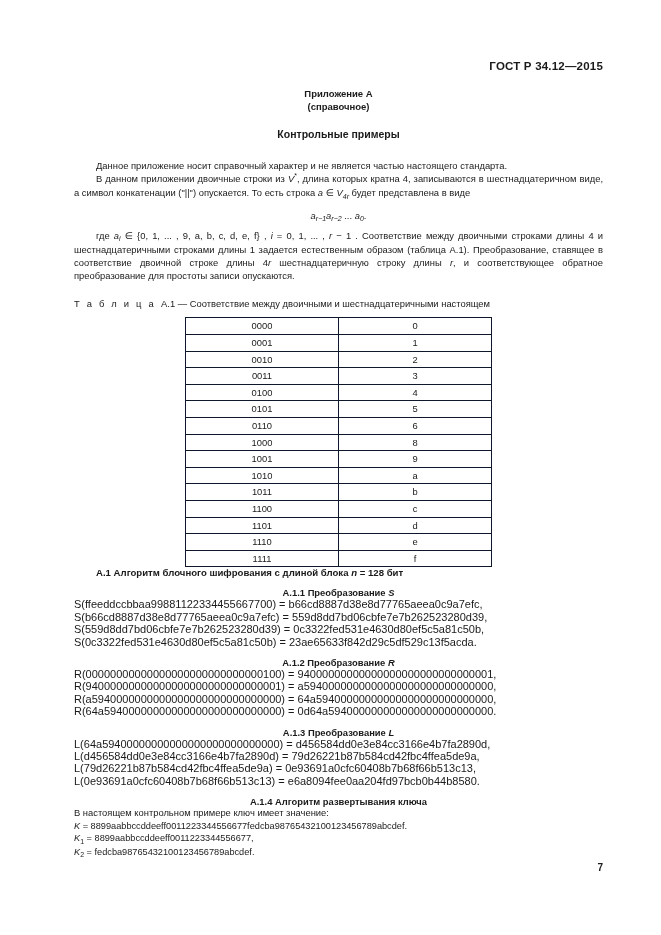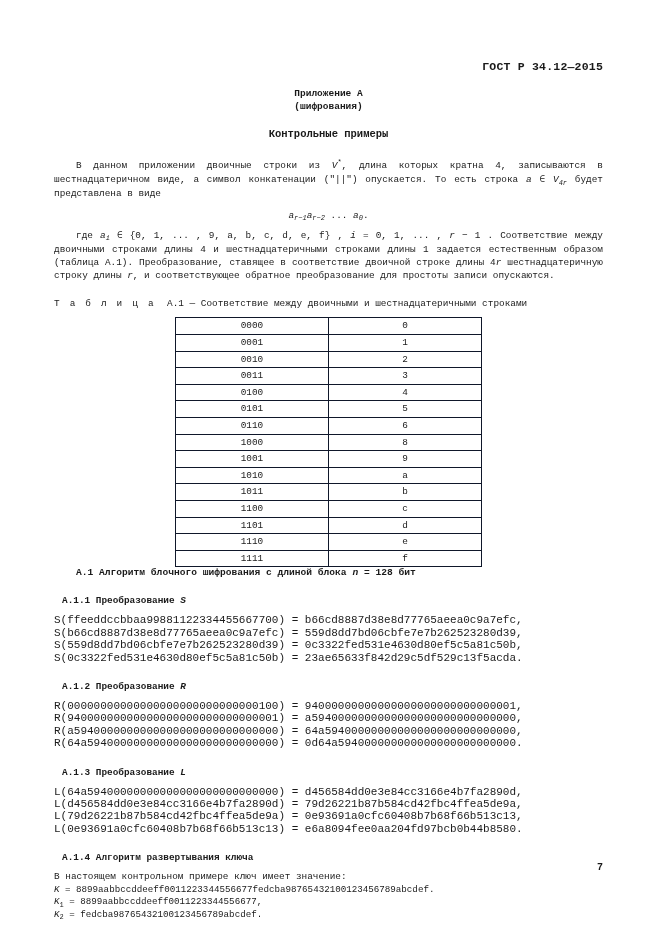--- a/index.html
+++ b/index.html
@@ -14,34 +14,33 @@
     color: #1a1a1a;
     position: relative;
     overflow: hidden;
   }
   .page {
     position: relative;
     width: 661px;
     height: 935px;
     box-sizing: border-box;
     padding: 0 58px;
-    font-family: Liberation Mono, monospace;
   }
   .header {
     position: absolute;
     top: 60px;
     right: 58px;
     font-size: 11.5px;
     font-weight: bold;
     letter-spacing: 0.2px;
   }
   .content {
     position: absolute;
     top: 88px;
-    left: 54px;
+    left: 74px;
     right: 58px;
   }
   .annex-title {
     text-align: center;
     font-size: 9.5px;
     font-weight: bold;
     line-height: 12.5px;
   }
   .annex-sub {
     text-align: center;
@@ -122,22 +121,23 @@
     font-weight: bold;
     margin: 0;
     text-indent: 22px;
   }
   .sec-a1 {
     margin-top: 14px;
   }
   h4.sub-head {
     font-size: 9.4px;
     font-weight: bold;
-    margin: 8px;
+    margin: 0;
     padding-top: 9px;
+    text-align: center;
   }
   .mono-line {
     font-size: 11px;
     line-height: 12.4px;
     white-space: nowrap;
   }
   .key-line {
     font-size: 9.2px;
     line-height: 12.6px;
   }
@@ -158,33 +158,34 @@
 
 <div class="page">
 
   <div class="header">
     <span>ГОСТ Р 34.12—2015</span>
   </div>
 
   <div class="content">
 
     <div class="annex-title">Приложение А</div>
-    <div class="annex-sub">(шифрования)</div>
+    <div class="annex-sub">(справочное)</div>
 
     <div class="doc-title">Контрольные примеры</div>
 
     <div class="para-block">
+      <p class="body-text">Данное приложение носит справочный характер и не является частью настоящего стандарта.</p>
       <p class="body-text"><span>В данном приложении двоичные строки из </span><i>V</i><sup>*</sup><span>, длина которых кратна 4, записываются в шестнадцатеричном виде, а символ конкатенации ("||") опускается. То есть строка </span><i>a</i><span> ∈  </span><i>V</i><sub><i>4r</i></sub><span> будет представлена в виде</span></p>
     </div>
 
     <div class="formula"><i>a</i><sub><i>r−1</i></sub><i>a</i><sub><i>r−2</i></sub><span> ... </span><i>a</i><sub><i>0</i></sub><span>.</span></div>
 
     <p class="body-text no-indent"><span>где </span><i>a</i><sub><i>i</i></sub><span> ∈  {0, 1, ... , 9, a, b, c, d, e, f} , </span><i>i</i><span> = 0, 1, ... , </span><i>r</i><span> − 1 . Соответствие между двоичными строками длины 4 и шестнадцатеричными строками длины 1 задается естественным образом (таблица А.1). Преобразование, ставящее в соответствие двоичной строке длины 4</span><i>r</i><span> шестнадцатеричную строку длины </span><i>r</i><span>, и соответствующее обратное преобразование для простоты записи опускаются.</span></p>
 
-    <div class="table-caption"><span class="sp">Т а б л и ц а</span>&nbsp;&nbsp;<span>А.1</span>&nbsp;<span>—</span>&nbsp;<span>Соответствие между двоичными и шестнадцатеричными строками</span></div>
+    <div class="table-caption"><span class="sp">Т а б л и ц а</span>&nbsp;&nbsp;<span>А.1</span>&nbsp;<span>—</span>&nbsp;<span>Соответствие между двоичными и шестнадцатеричными настоящем</span></div>
 
     <table class="conv-table">
       <tbody>
         <tr>
             <td class="c1">0000</td>
             <td class="c2">0</td>
           </tr>
         <tr>
             <td class="c1">0001</td>
             <td class="c2">1</td>

